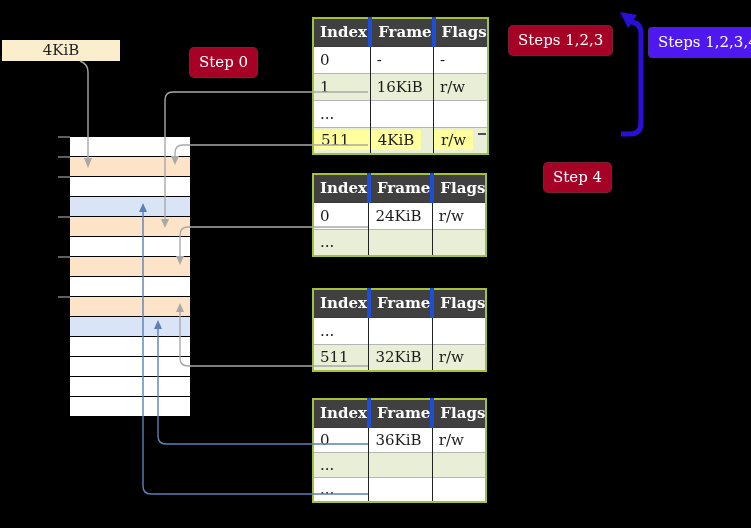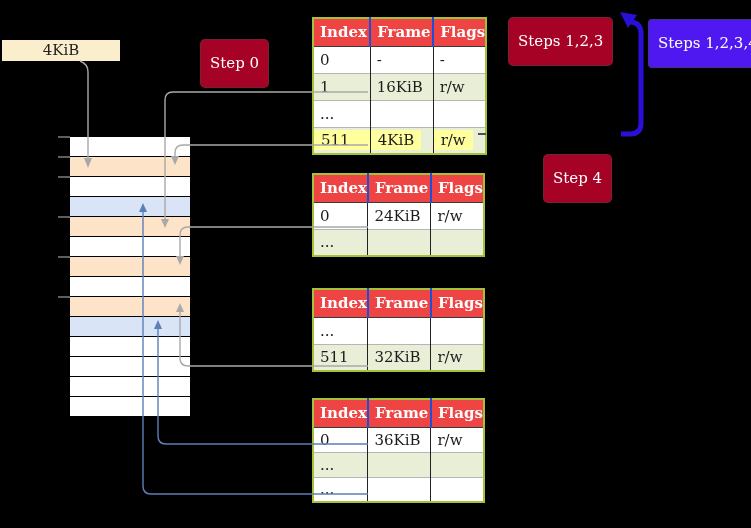--- a/index.html
+++ b/index.html
@@ -11,40 +11,41 @@
   #memstack{position:absolute;left:70px;top:137px;width:120px;z-index:1;}
   .mem-row{height:20px;box-sizing:border-box;border-bottom:1px solid #000;background:#ffffff;}
   .mem-row.page-table{background:#fde3c8;}
   .mem-row.mapped-page{background:#d9e5f6;}
   
   table.pt{
     position:absolute;border-collapse:collapse;table-layout:fixed;z-index:2;
     background:#fff;border:2px solid #a3c139;font-size:15px;
   }
   table.pt th{
-    background:#ef4444;color:#fff;font-weight:bold;text-align:left;
+    background:#404040;color:#fff;font-weight:bold;text-align:left;
     height:28px;padding:0 0 0 6px;box-sizing:border-box;font-size:15px;
   }
-  table.pt th + th{border-left:2px solid #1d4ed8;}
+  table.pt th + th{border-left:4px solid #1d4ed8;}
   table.pt td{
     height:27px;padding:0 0 0 6px;box-sizing:border-box;vertical-align:middle;
     white-space:nowrap;overflow:hidden;
   }
   table.pt.compact td{height:25px;}
   table.pt td + td{border-left:1px solid #222;}
   table.pt tbody tr td{border-top:1px solid #b5b5b5;}
   table.pt tbody tr:first-child td{border-top:1px solid #3a3a3a;}
   table.pt tbody tr:nth-child(even) td{background:#e9eed7;}
   .hl{background:#ffff9e;display:inline-block;padding:1px 7px;margin-left:-6px;padding-left:7px;}
   .hl.wide{padding-right:20px;}
   
   .chip{
     position:absolute;z-index:3;background:#a50226;color:#fff;font-size:15px;
-    line-height:19px;padding:14px 9px;border-radius:4px;white-space:nowrap;
+    line-height:19px;padding:5px 9px;border-radius:4px;white-space:nowrap;
     box-shadow:0 0 0 1px rgba(214,62,92,.55);
+    margin-top:8px;
   }
   .chip.violet{background:#5018f0;box-shadow:0 0 0 1px rgba(130,90,255,.55);border-radius:3px;}
   #frame-size-box{
     position:absolute;left:2px;top:40px;width:118px;height:21px;z-index:3;
     background:#faeecd;color:#222;font-size:15px;line-height:21px;text-align:center;
   }
   
   svg.overlay{position:absolute;left:0;top:0;z-index:6;pointer-events:none;}
 </style>
 </head>
@@ -64,21 +65,21 @@
       <div class="mem-row page-table"></div>
       <div class="mem-row mapped-page"></div>
       <div class="mem-row frame"></div>
       <div class="mem-row frame"></div>
       <div class="mem-row frame"></div>
       <div class="mem-row frame"></div>
     </div>
 
   <div id="frame-size-box">4KiB</div>
 
-  <div class="chip" style="left:201px;top:40px">Step 0</div>
+  <div class="chip" style="left:190px;top:40px">Step 0</div>
   <div class="chip" style="left:509px;top:18px">Steps 1,2,3</div>
   <div class="chip violet" style="left:649px;top:20px">Steps 1,2,3,4</div>
   <div class="chip" style="left:544px;top:155px">Step 4</div>
 
   <table class="pt" style="left:312px;top:17px">
     <colgroup>
         <col style="width:54px">
         <col style="width:63px">
         <col style="width:50px">
       </colgroup>

